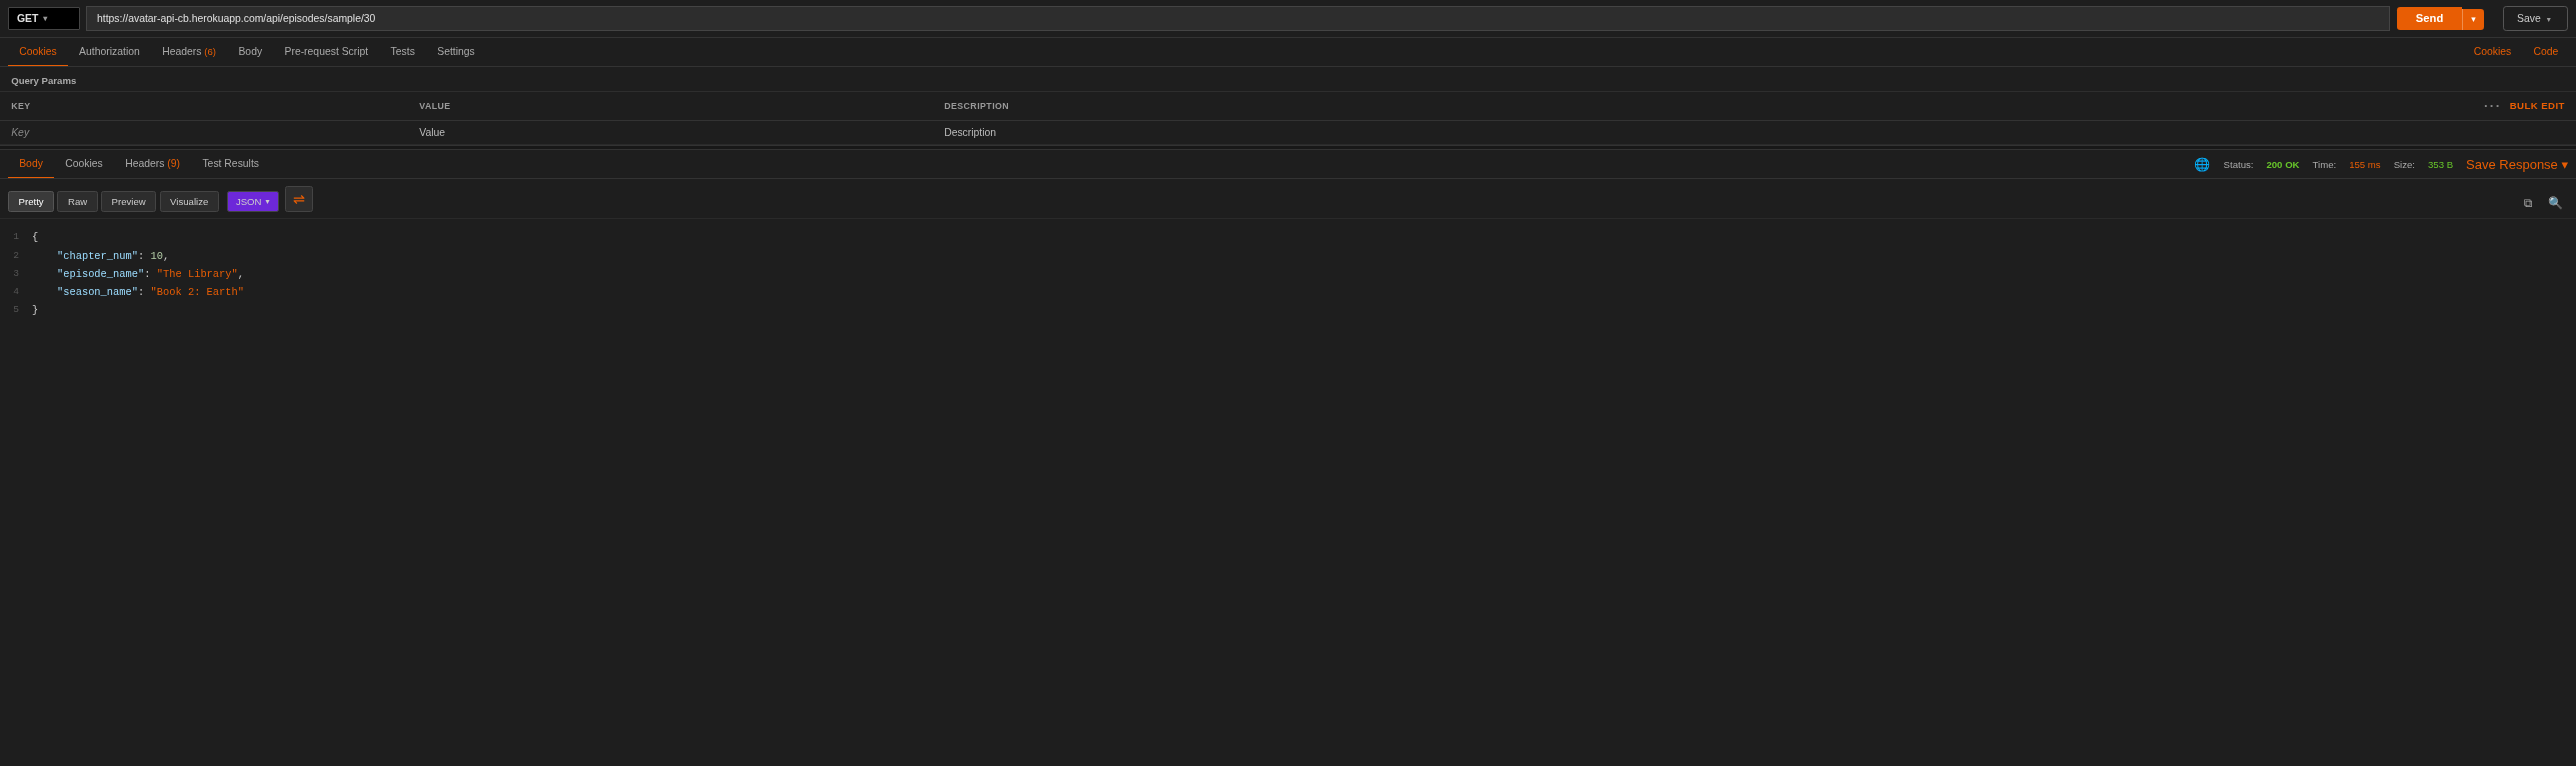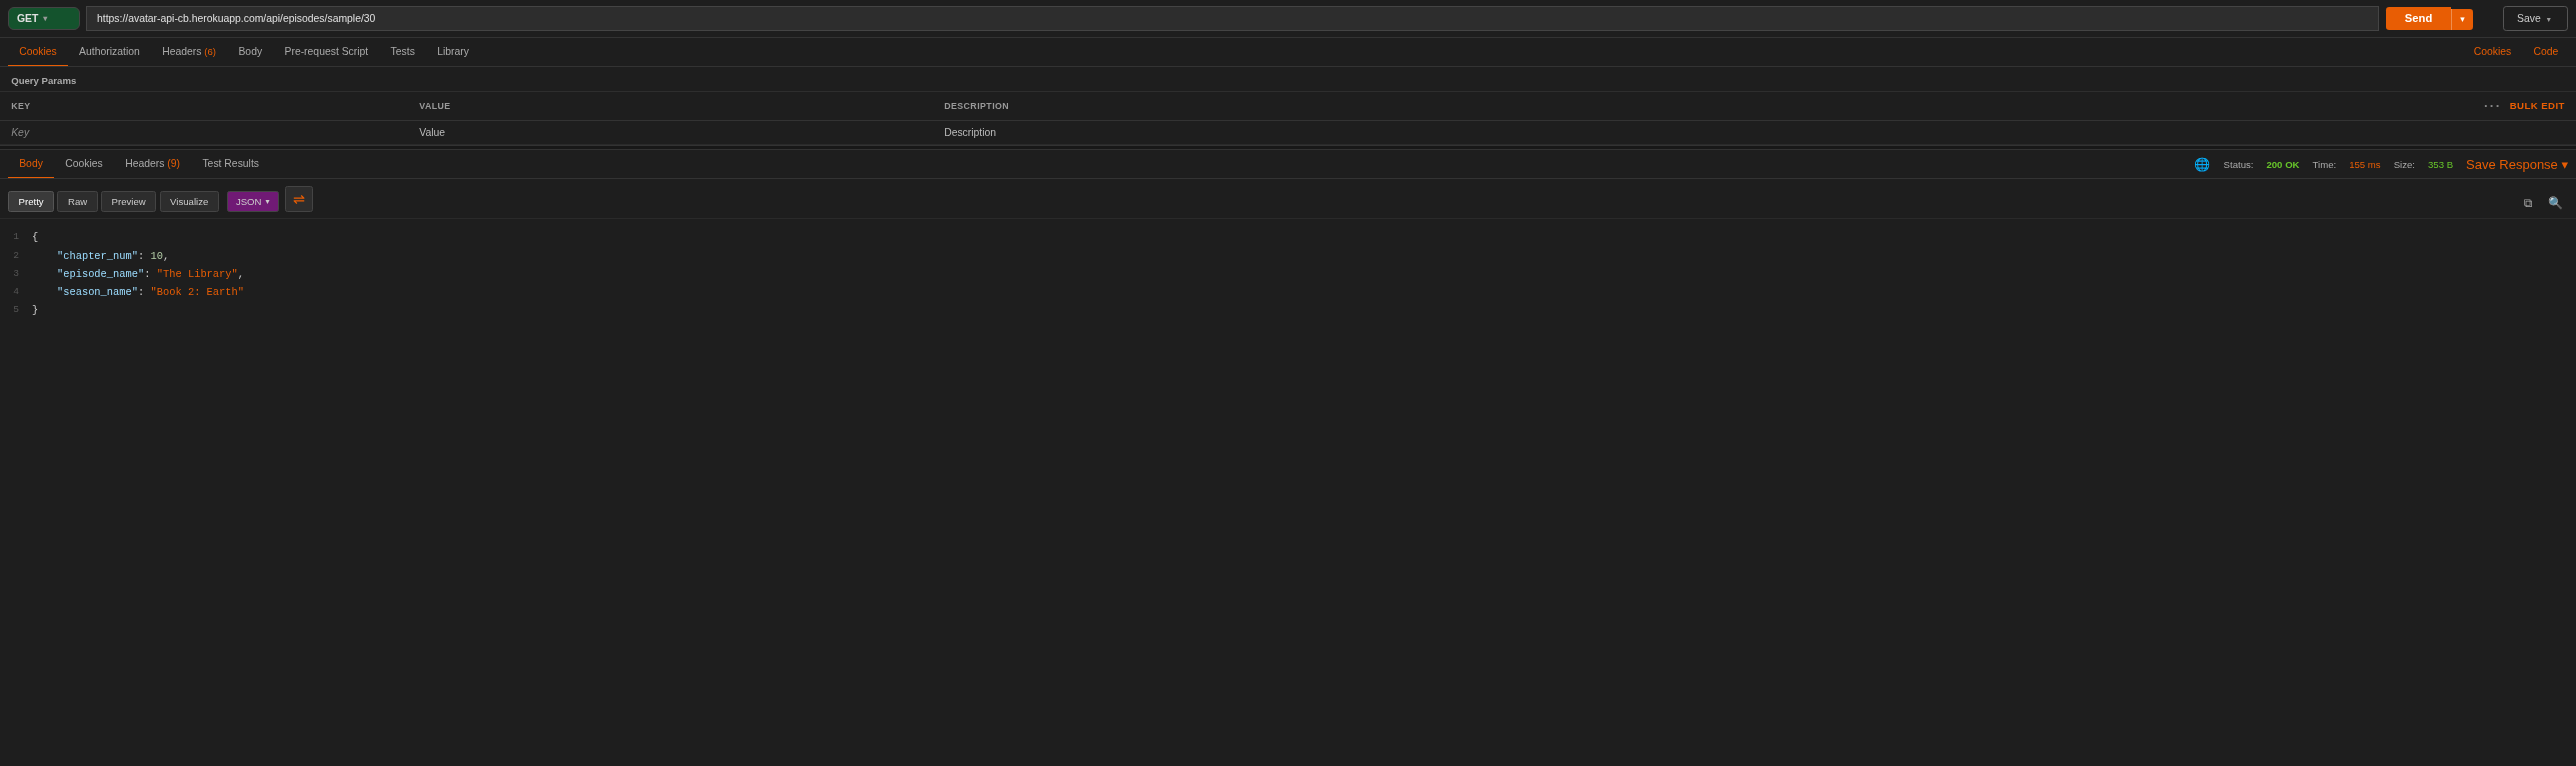--- a/index.html
+++ b/index.html
@@ -18,23 +18,23 @@
       align-items: center;
       padding: 6.4px 8px;
       background: #1e1e1e;
       border-bottom: 0.8px solid #333;
       gap: 6.4px;
     }
 
     .method-select {
       display: flex;
       align-items: center;
-      background: #14532d;
+      background: #000000;
       border: 0.8px solid #444;
-      border-radius: 6px;
+      border-radius: 1px;
       padding: 4.8px 8px;
       gap: 4.8px;
       min-width: 72px;
       cursor: pointer;
     }
     .method-select span {
       color: #e0e0e0;
       font-weight: 600;
       font-size: 10.4px;
     }
@@ -80,21 +80,21 @@
       font-size: 8.8px;
     }
     .save-btn {
       background: transparent;
       border: 0.8px solid #555;
       color: #ccc;
       padding: 5.6px 13px;
       font-size: 10.4px;
       cursor: pointer;
       border-radius: 3.2px;
-      margin-left: 24px;
+      margin-left: 13px;
     }
     .save-btn-arrow {
       background: transparent;
       border: none;
       color: #999;
       font-size: 8px;
       padding: 0 3.2px;
     }
 
     
@@ -242,21 +242,21 @@
       border-radius: 2.4px;
     }
     .fmt-btn.active {
       background: #3a3a3a;
       color: #fff;
       border-color: #555;
     }
     .fmt-select {
       display: flex;
       align-items: center;
-      background: #701a75;
+      background: #6d28d9;
       border: 0.8px solid #444;
       border-radius: 2.4px;
       padding: 4px 8px;
       gap: 4px;
       cursor: pointer;
       color: #ccc;
       font-size: 9.6px;
       margin-left: 4.8px;
     }
     .wrap-btn {
@@ -332,21 +332,21 @@
   </button>
 </div>
 
 <div class="request-tabs">
   <div class="req-tab active">Cookies</div>
   <div class="req-tab">Authorization</div>
   <div class="req-tab">Headers <span class="badge">(6)</span></div>
   <div class="req-tab">Body</div>
   <div class="req-tab">Pre-request Script</div>
   <div class="req-tab">Tests</div>
-  <div class="req-tab">Library</div>
+  <div class="req-tab">Settings</div>
   <div class="right-tabs">
     <div class="right-tab">Cookies</div>
     <div class="right-tab">Code</div>
   </div>
 </div>
 
 <div>
   <div class="section-label">Query Params</div>
   <table class="params-table">
     <thead>

